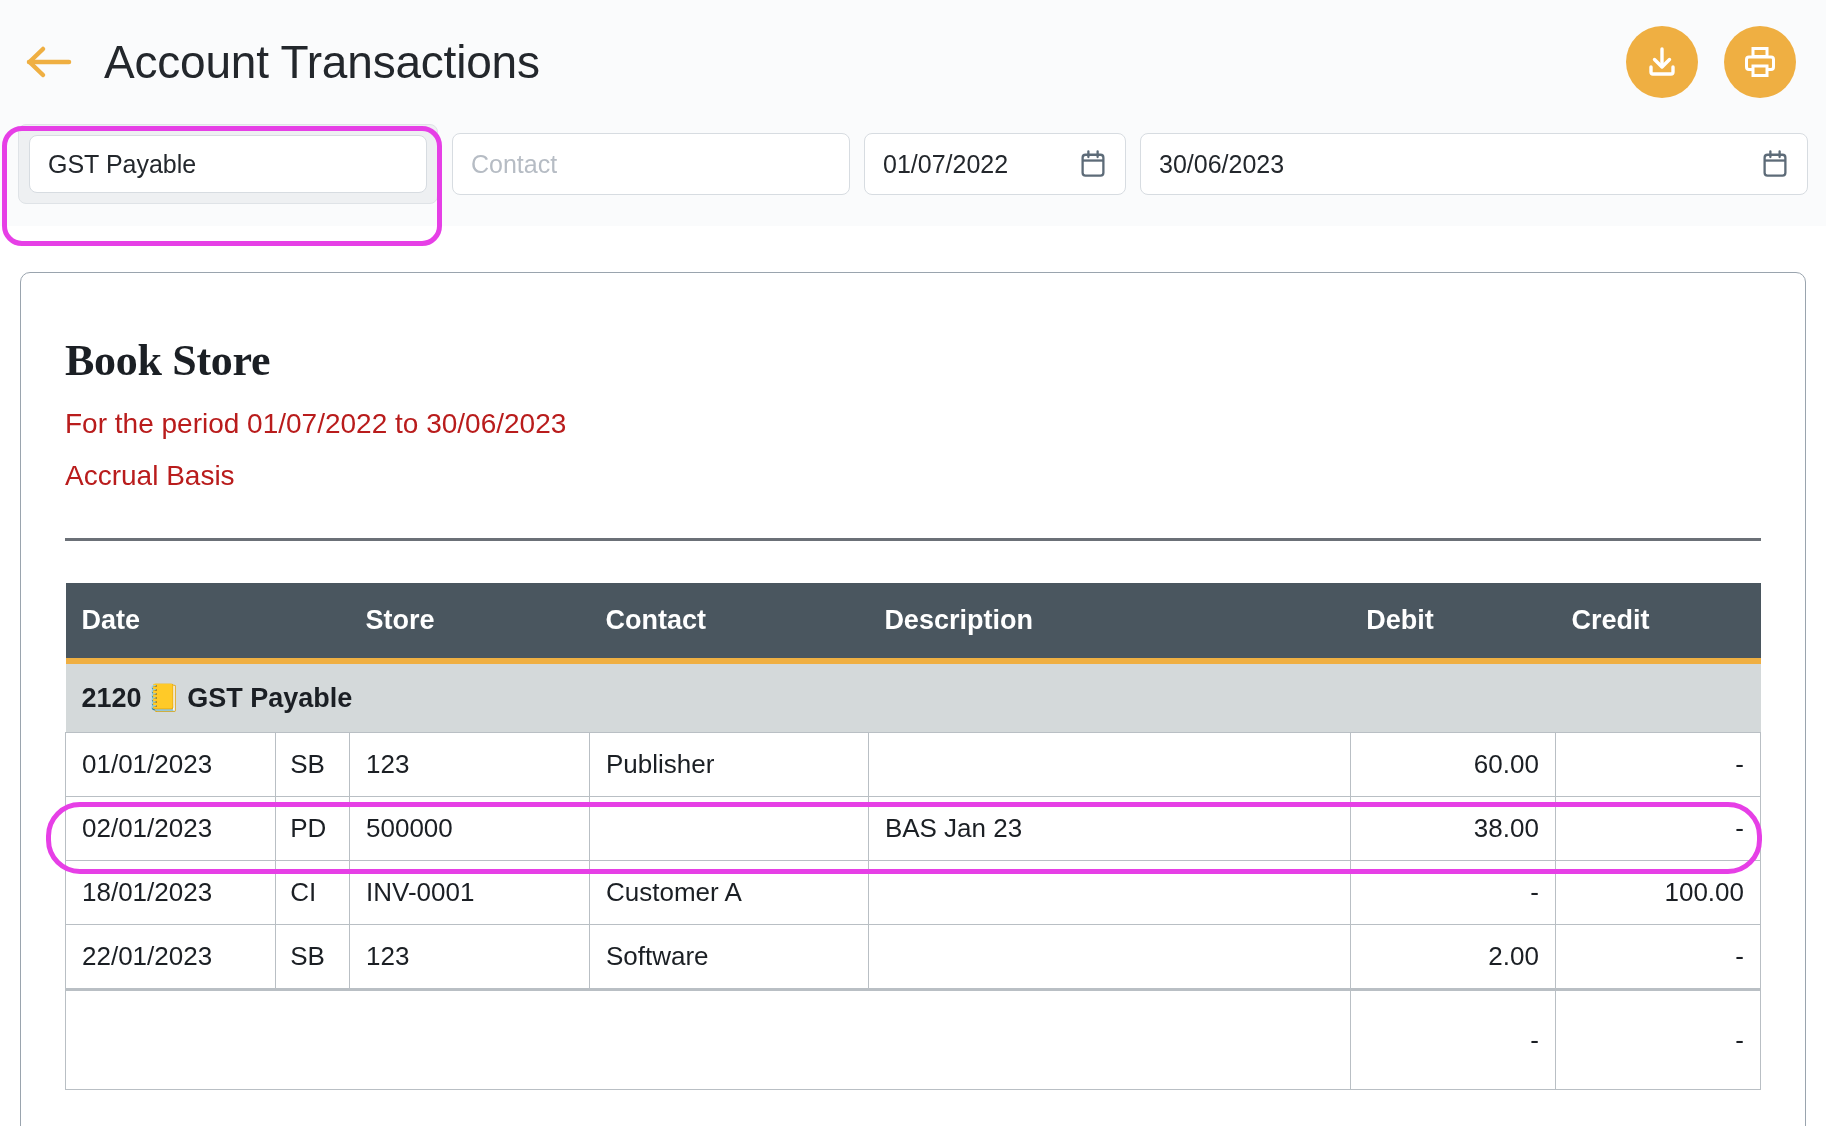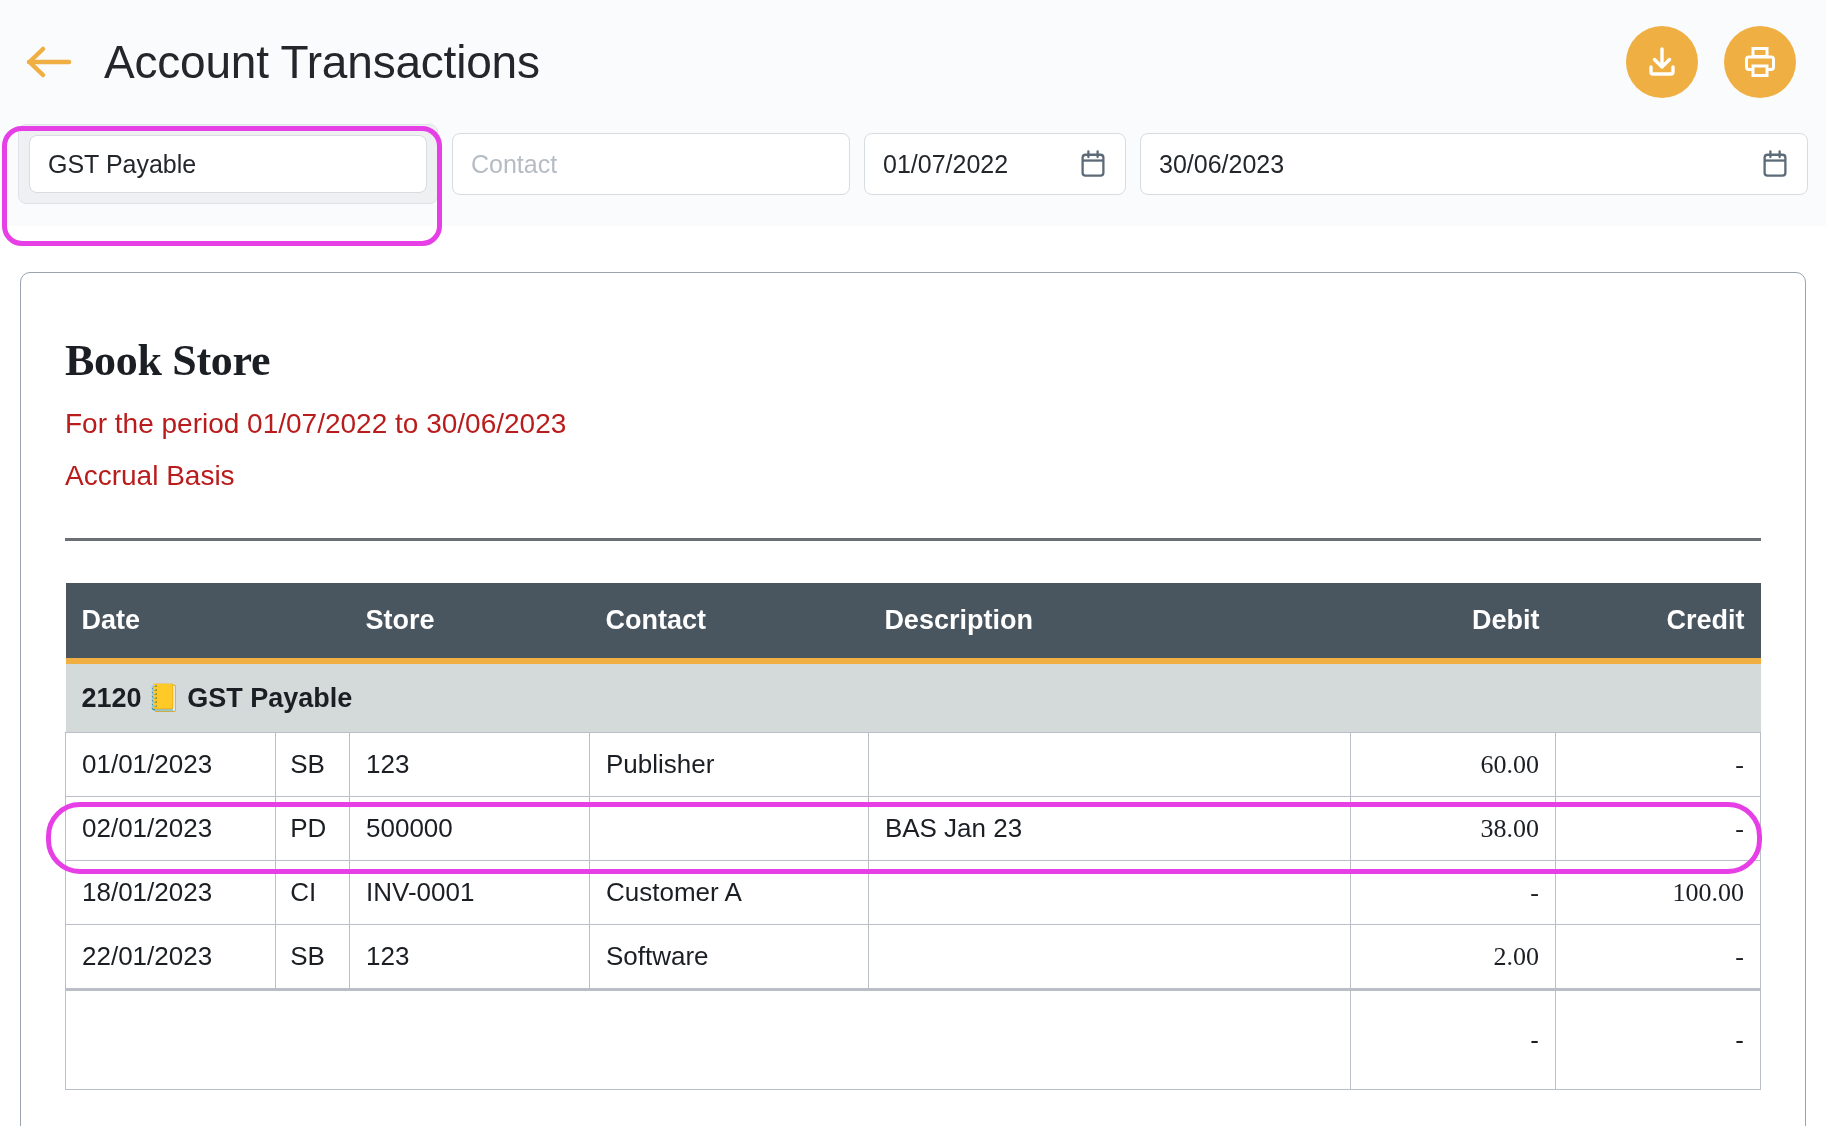--- a/index.html
+++ b/index.html
@@ -188,21 +188,21 @@
   }
   table.txns thead th {
     background: #4a565f;
     color: #ffffff;
     font-weight: bold;
     font-size: 27px;
     text-align: left;
     padding: 22px 16px;
     border-bottom: 6px solid #efaf42;
   }
-  table.txns thead th.num { text-align: right; }
+  table.txns thead th.num { text-align: left; }
 
   col.c-date   { width: 205px; }
   col.c-type   { width: 72px; }
   col.c-number { width: 234px; }
   col.c-contact{ width: 272px; }
   col.c-desc   { width: 470px; }
   col.c-debit  { width: 200px; }
   col.c-credit { width: 200px; }
 
   tr.group td {
@@ -220,21 +220,21 @@
     border-left: none;
     border-right: 1px solid #b9bfc4;
     padding: 16px;
     color: #1b1f24;
     background: #ffffff;
     white-space: nowrap;
     overflow: hidden;
     text-overflow: ellipsis;
   }
   tbody.rows td.first { border-left: 1px solid #b9bfc4; }
-  tbody.rows td.num { text-align: right; font-family: Liberation Serif, serif; }
+  tbody.rows td.num { text-align: right; }
   tbody.rows td.type { padding-left: 14px; padding-right: 16px; }
 
   tr.total td {
     border: 1px solid #b9bfc4;
     border-top: 3px solid #b9bfc4;
     background: #ffffff;
     padding: 16px;
     height: 66px;
     color: #1b1f24;
   }

